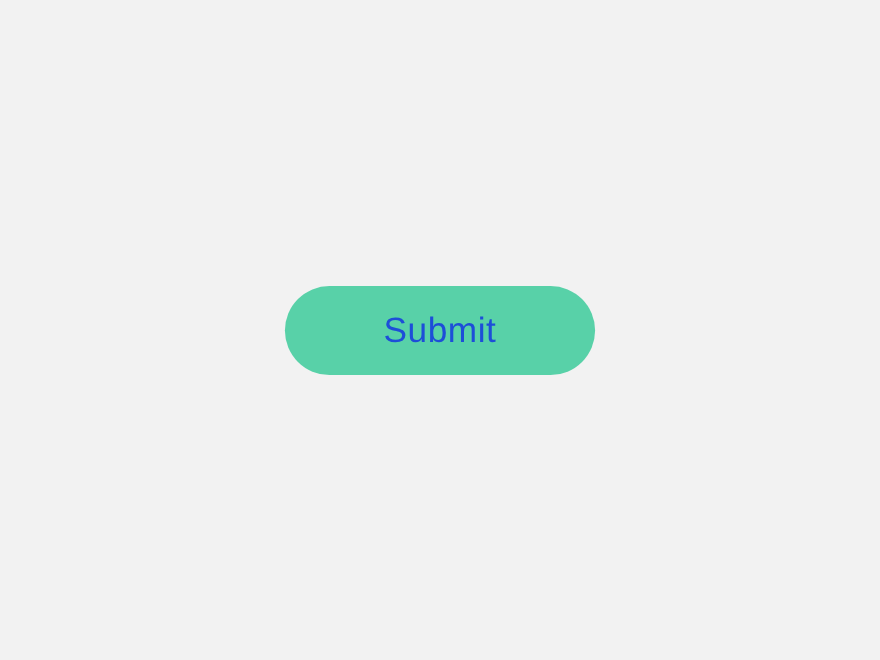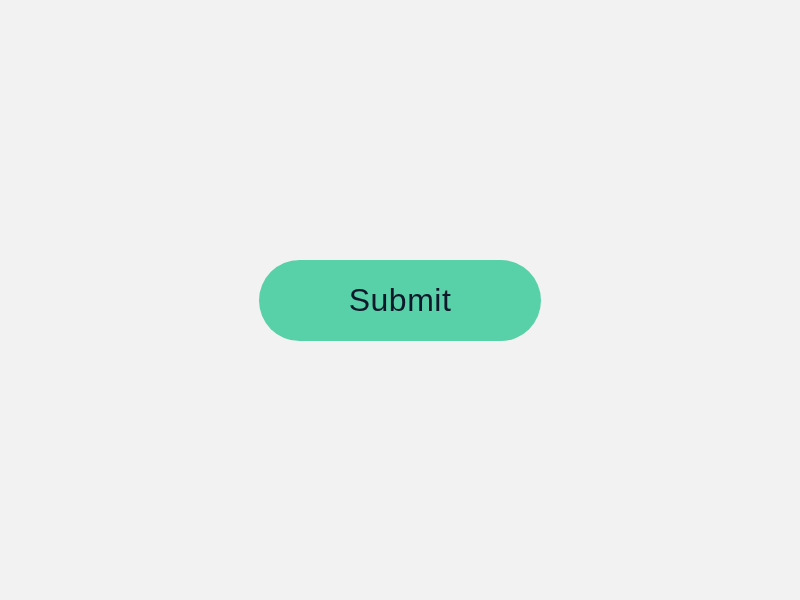--- a/index.html
+++ b/index.html
@@ -11,21 +11,21 @@
       width: 800px;
       height: 600px;
       background-color: #f2f2f2;
       display: flex;
       align-items: center;
       justify-content: center;
       font-family: -apple-system, BlinkMacSystemFont, "Segoe UI", Roboto, "Helvetica Neue", Arial, sans-serif;
     }
     .submit-btn {
       background-color: #58d1a8;
-      color: #0f172a;
+      color: #1d4ed8;
       border: none;
       border-radius: 50px;
       padding: 22px 90px;
       font-size: 32px;
       font-weight: 400;
       cursor: pointer;
       letter-spacing: 0.5px;
     }
   </style>
 </head>

